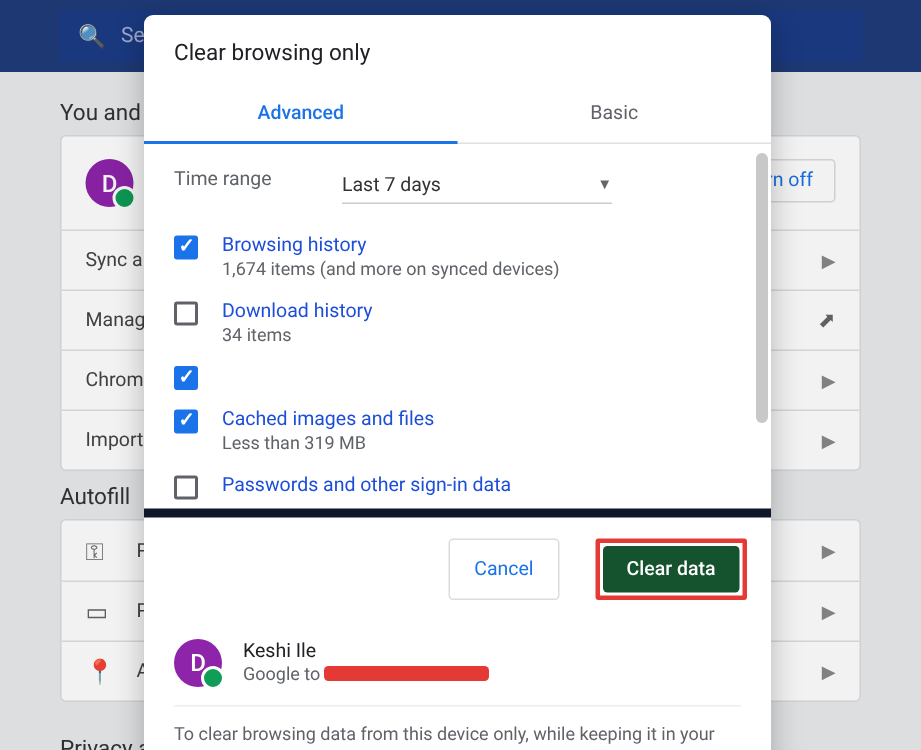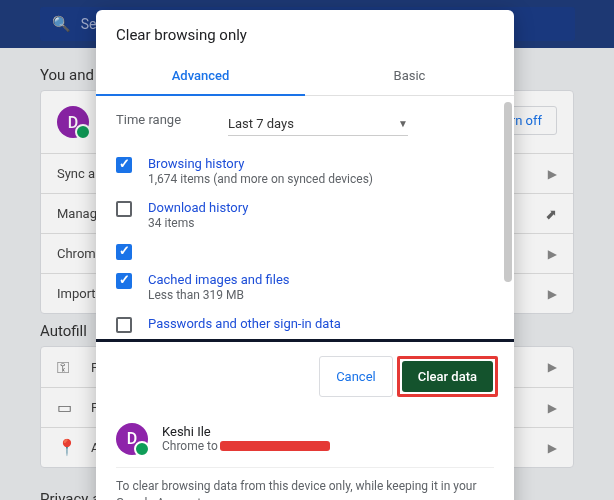--- a/index.html
+++ b/index.html
@@ -40,21 +40,21 @@
 .time-select .caret { font-size: 10px; color: #666; }
 
 .opt { display: flex; padding: 6px 0; }
 .cb { width: 16px; height: 16px; border: 2px solid #5f6368; border-radius: 2px; margin-right: 16px; margin-top: 1px; flex-shrink: 0; position: relative; cursor: pointer; }
 .cb.checked { background: #1a73e8; border-color: #1a73e8; }
 .cb.checked::after { content: '✓'; color: #fff; position: absolute; top: -3px; left: 1px; font-size: 13px; font-weight: bold; }
 .opt-text { flex: 1; padding-right: 12px; }
 .opt-title { font-size: 13px; color: #1d4ed8; }
 .opt-sub { font-size: 12px; color: #5f6368; margin-top: 1px; line-height: 1.3; }
 
-.dlg-actions { display: flex; justify-content: flex-end; padding: 14px 16px; gap: 4px; border-top: 3px solid #0f172a; }
+.dlg-actions { display: flex; justify-content: flex-end; padding: 14px 16px; gap: 24px; border-top: 6px solid #0f172a; }
 .btn-cancel { border: 1px solid #dadce0; background: #fff; color: #1a73e8; padding: 7px 16px; font-size: 13px; border-radius: 3px; cursor: pointer; }
 .btn-primary { background: #14532d; color: #fff; border: none; padding: 8px 16px; font-size: 13px; border-radius: 3px; cursor: pointer; font-weight: 500; }
 .red-box { border: 3px solid #e53935; padding: 2px; border-radius: 2px; }
 
 .dlg-footer { padding: 12px 20px 16px; }
 .profile { display: flex; align-items: center; padding-bottom: 12px; border-bottom: 1px solid #eee; }
 .avatar-sm { width: 32px; height: 32px; border-radius: 50%; background: #8e24aa; color: #fff; font-weight: 500; display: flex; align-items: center; justify-content: center; font-size: 16px; position: relative; margin-right: 14px; }
 .avatar-sm::after { content: ''; position: absolute; bottom: -2px; right: -2px; width: 12px; height: 12px; background: #0f9d58; border: 2px solid #fff; border-radius: 50%; }
 .profile-text .name { font-size: 13px; color: #202124; }
 .profile-text .sync { font-size: 12px; color: #5f6368; display: flex; align-items: center; }
@@ -172,21 +172,21 @@
     <span class="red-box">
       <button class="btn-primary">Clear data</button>
     </span>
   </div>
   <div class="dlg-footer">
     <div class="profile">
       <div class="avatar-sm">D</div>
       <div class="profile-text">
         <div class="name">Keshi Ile</div>
         <div class="sync">
-            <span>Chrome to</span>
+            <span>Google to</span>
             <span class="redact"></span>
           </div>
       </div>
     </div>
     <div class="footer-note">
       <span>To clear browsing data from this device only, while keeping it in your Google Account, </span>.
     </div>
   </div>
 </div>
 

